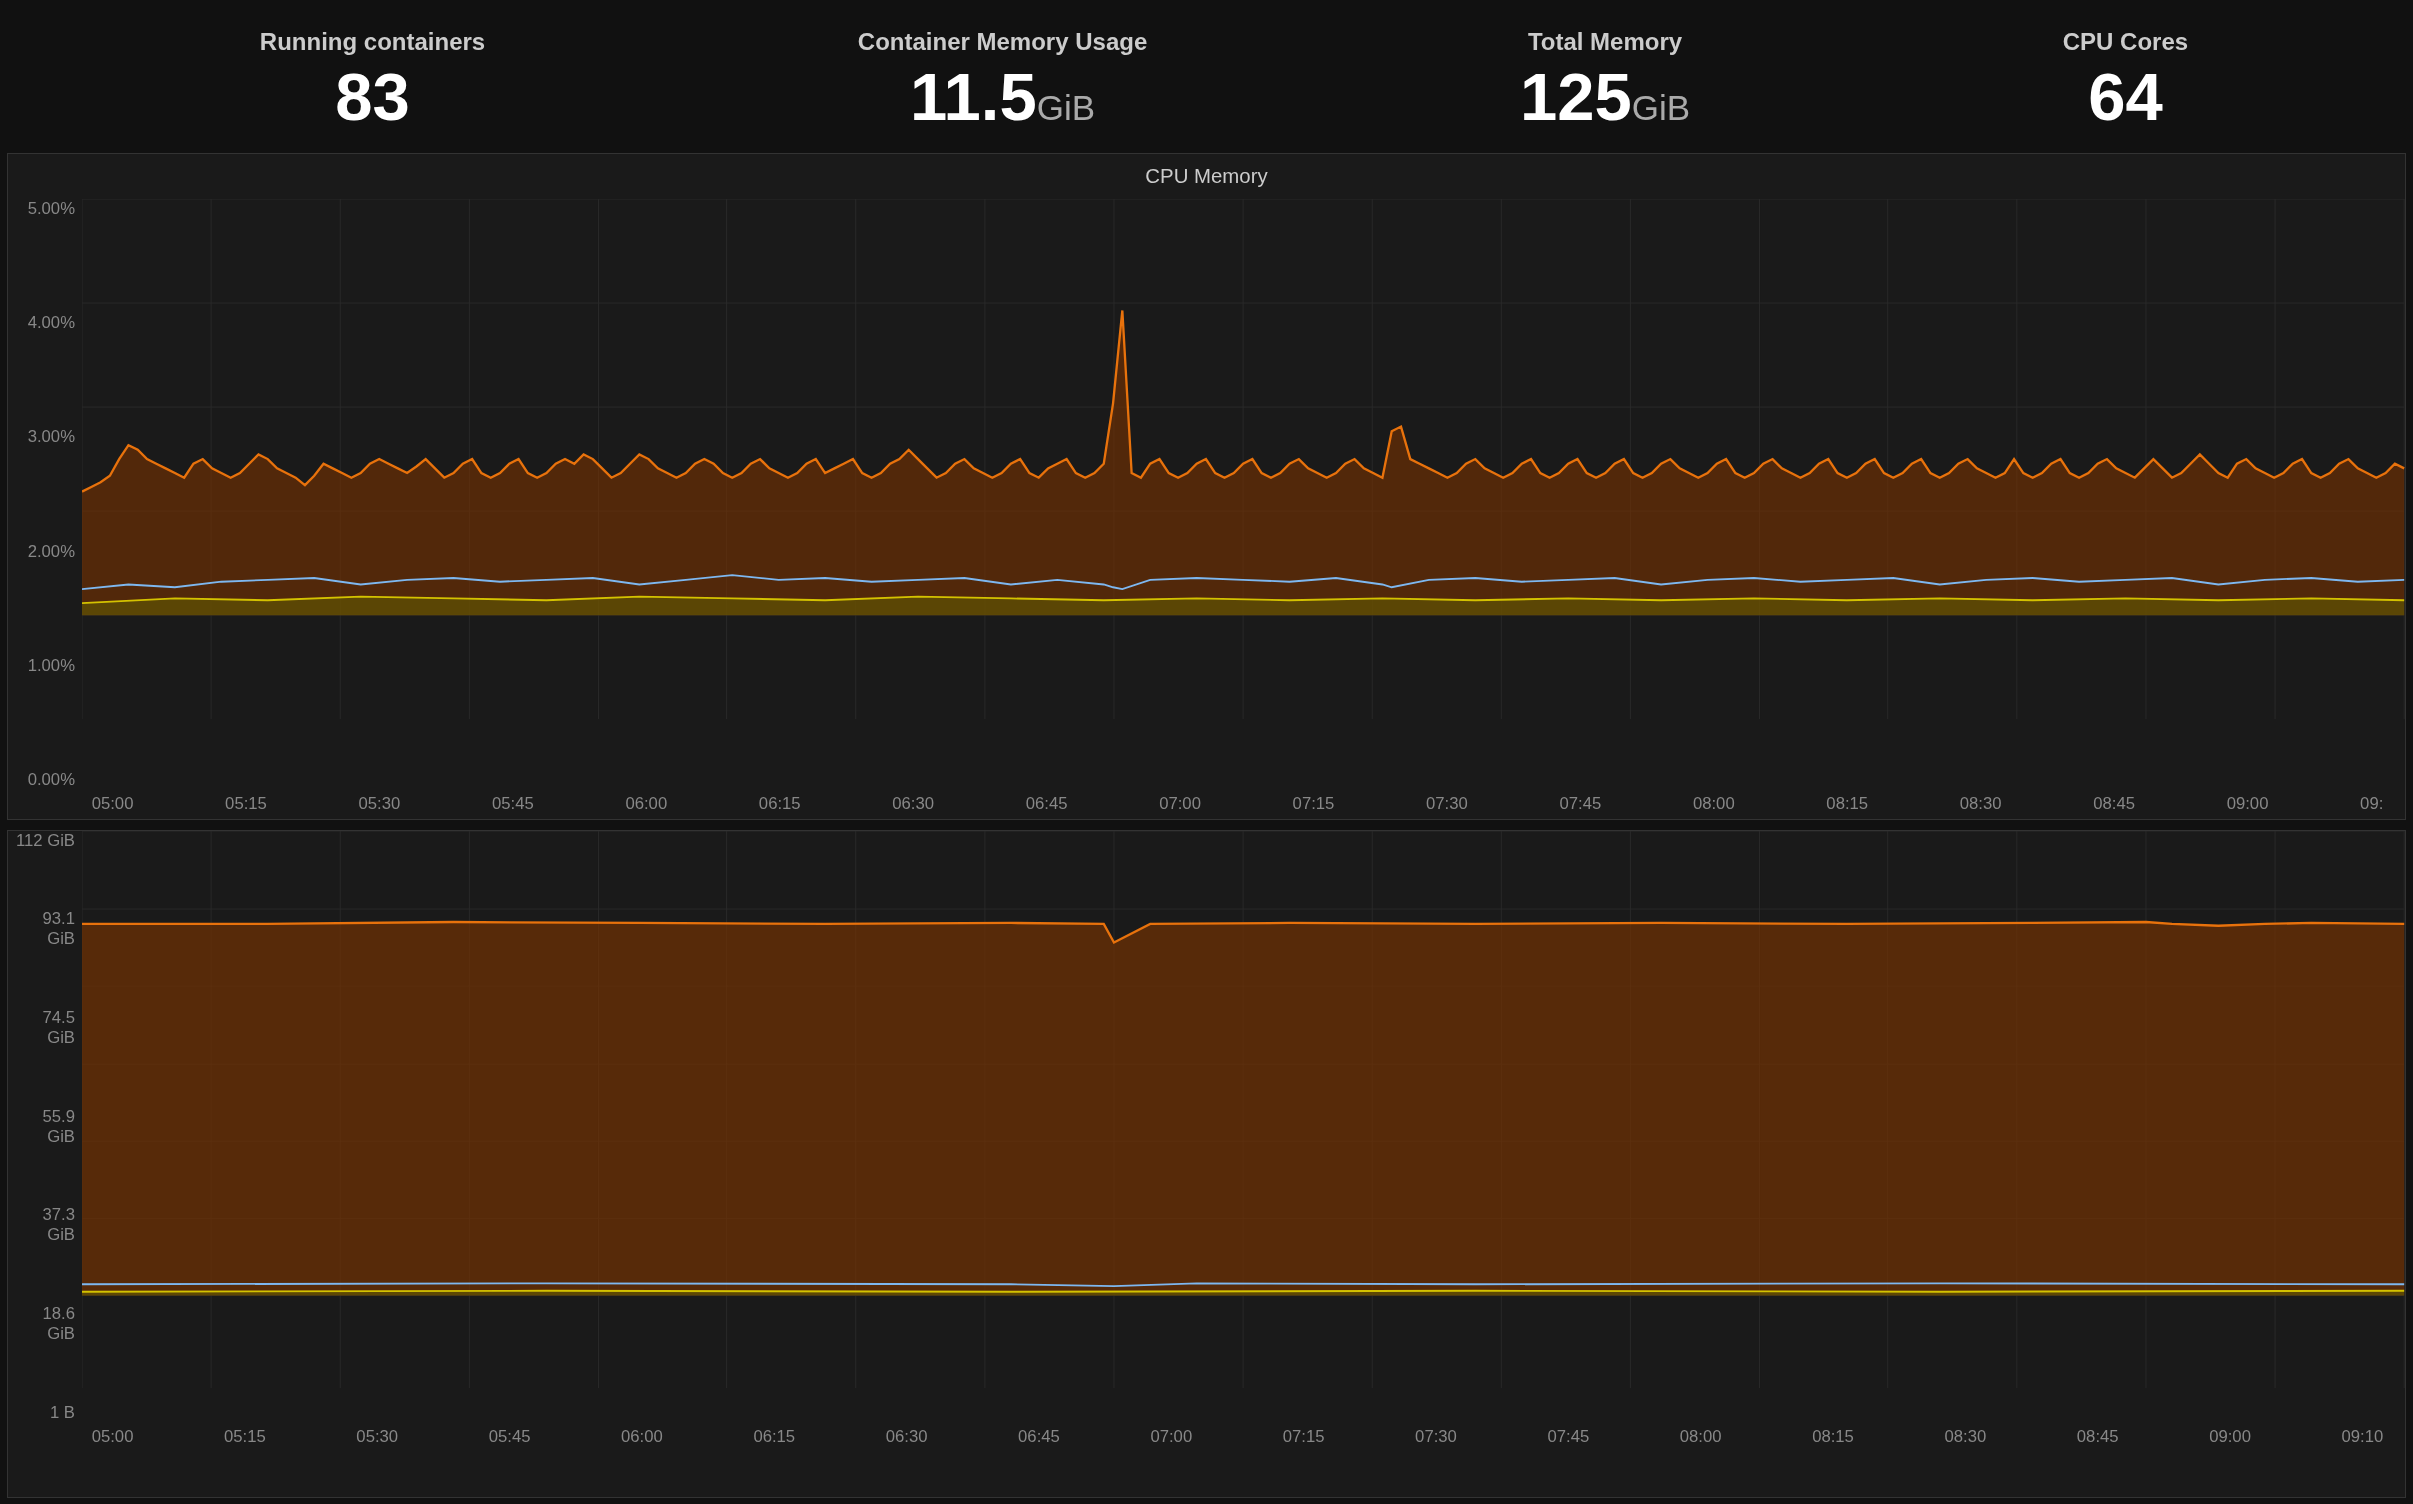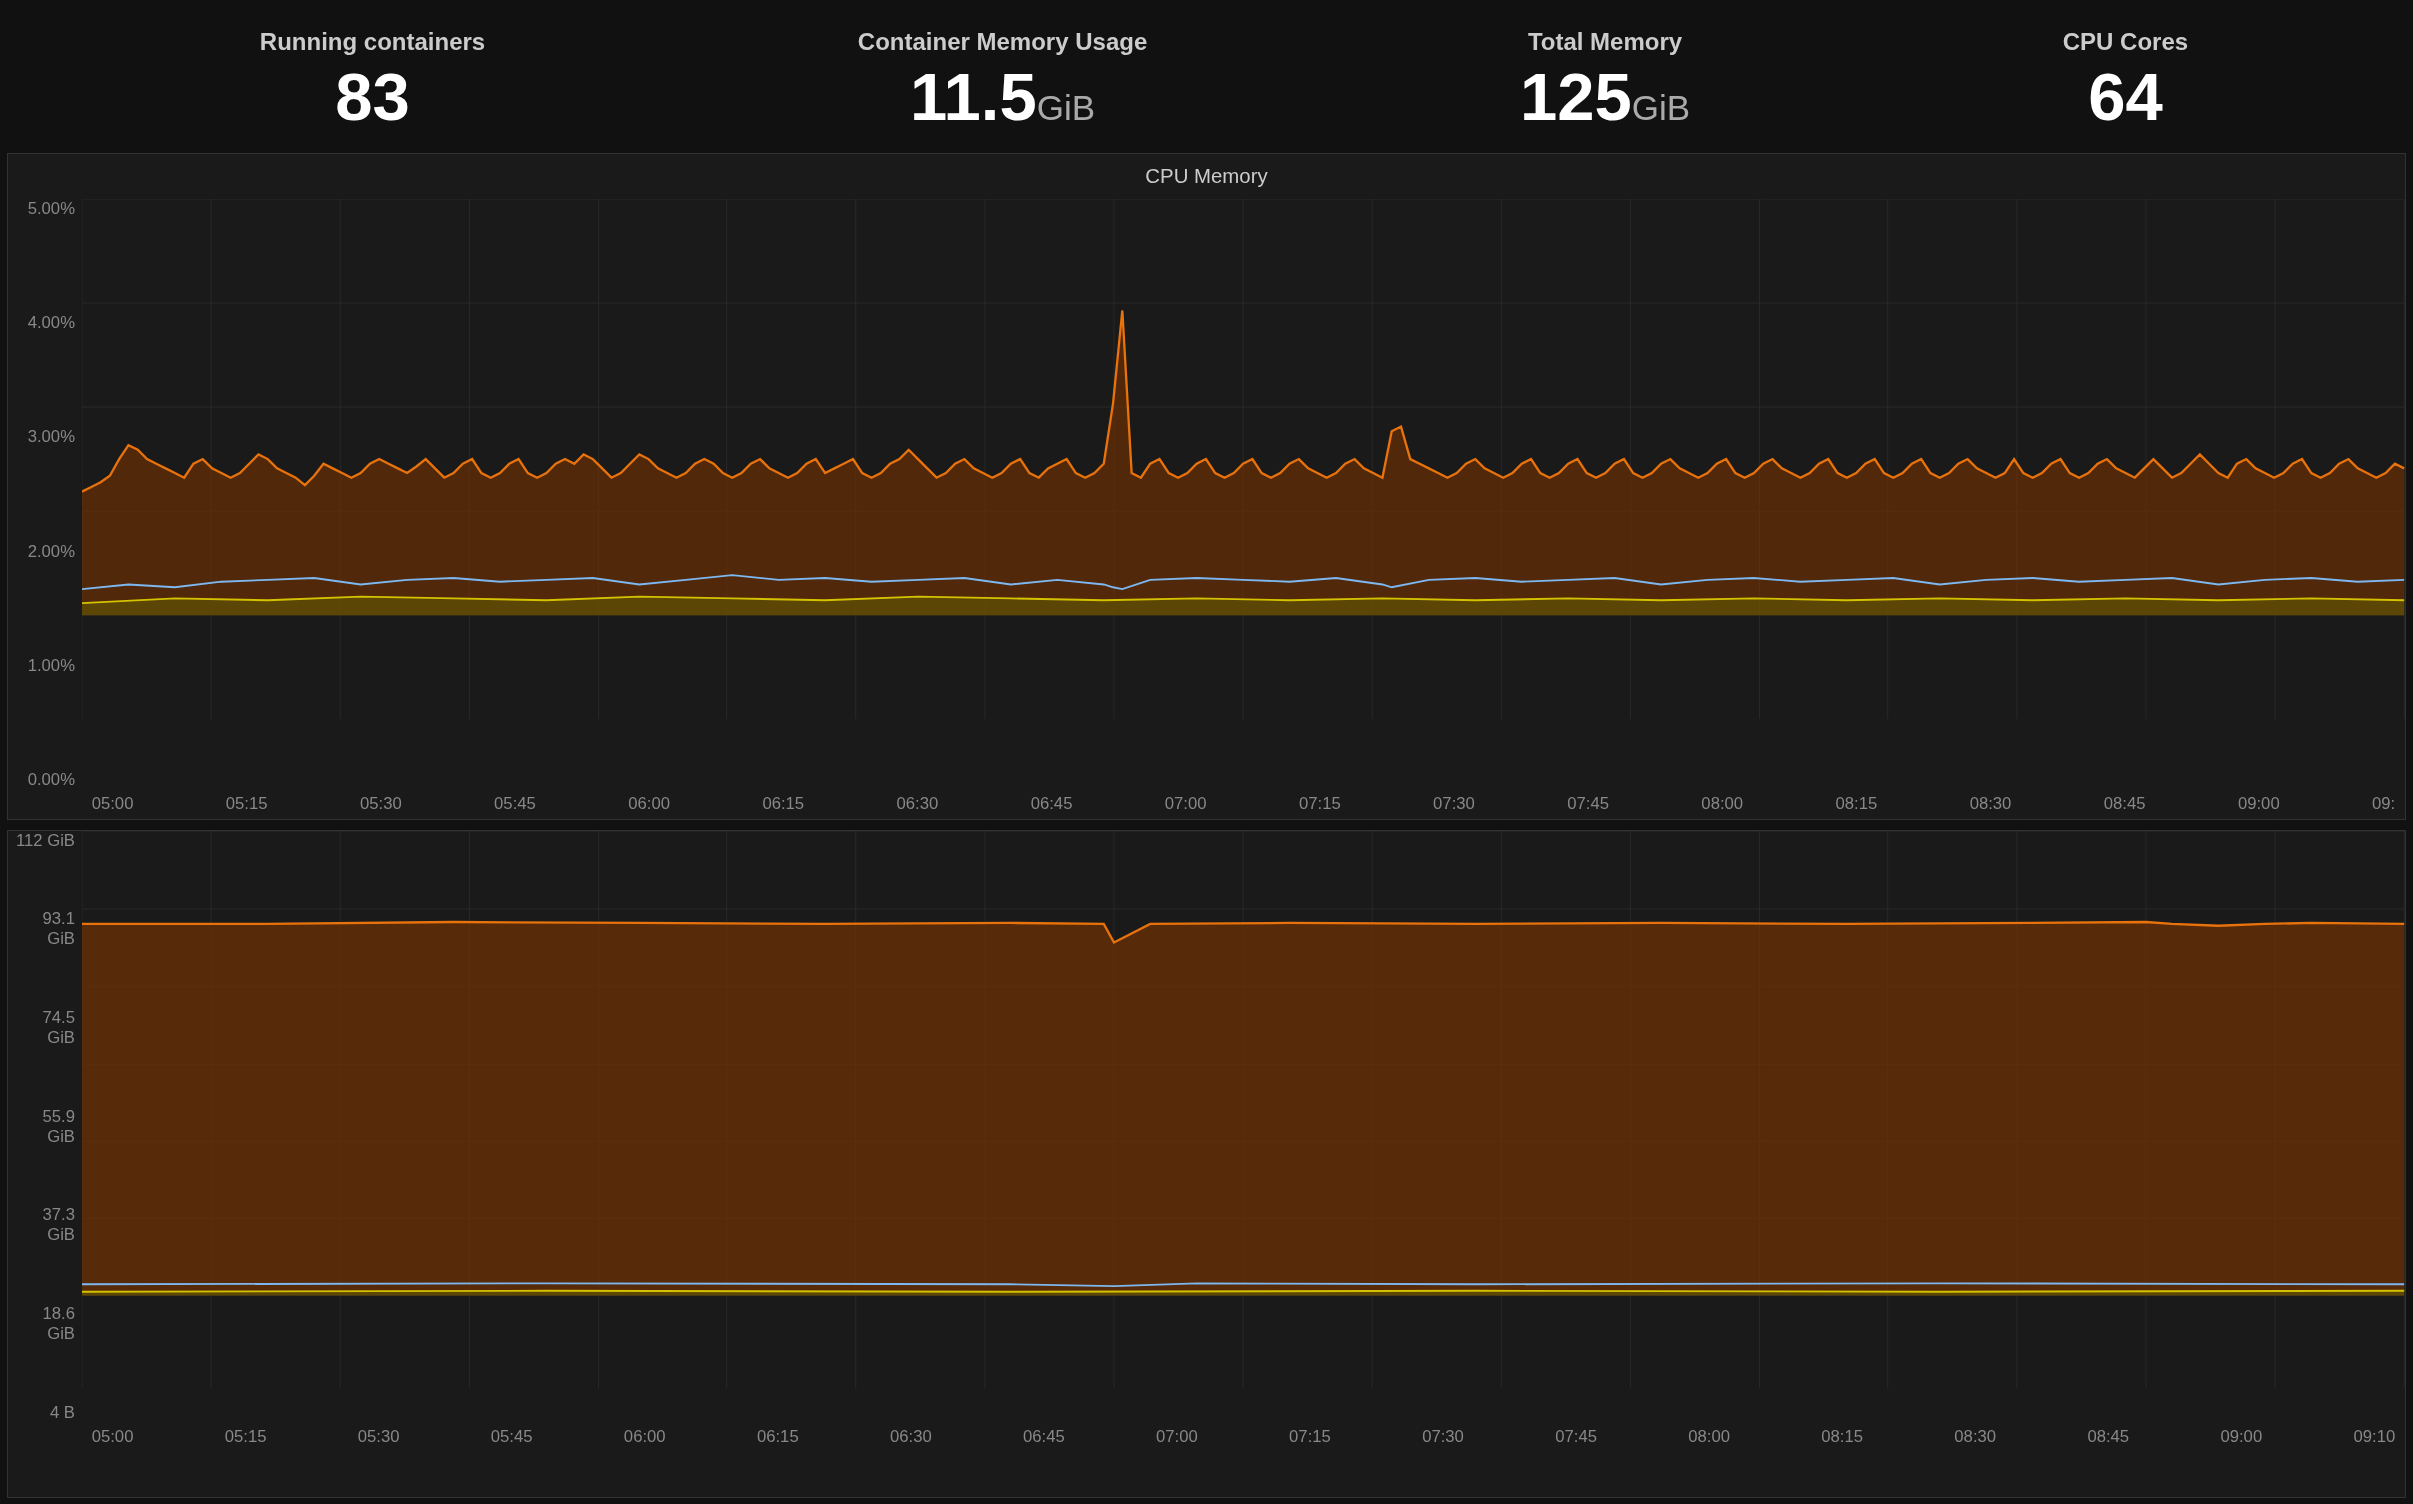--- a/index.html
+++ b/index.html
@@ -103,21 +103,21 @@
       font-size: 16.7px;
       color: #888;
       text-align: right;
     }
 
     
     .x-axis {
       position: absolute;
       bottom: 0;
       left: 74px;
-      right: 0;
+      right: 12px;
       height: 28px;
       display: flex;
       justify-content: space-between;
       align-items: center;
       padding: 0 9.3px;
     }
 
     .x-label {
       font-size: 16.7px;
       color: #888;
@@ -333,21 +333,21 @@
           <span class="x-label">09:00</span>
           <span class="x-label">09:</span>
         </div>
       </div>
     </div>
 
     <div class="chart-panel">
       <div class="chart-area">
 
         <div class="y-axis">
-          <div class="y-label">4 B</div>
+          <div class="y-label">1 B</div>
           <div class="y-label">18.6 GiB</div>
           <div class="y-label">37.3 GiB</div>
           <div class="y-label">55.9 GiB</div>
           <div class="y-label">74.5 GiB</div>
           <div class="y-label">93.1 GiB</div>
           <div class="y-label">112 GiB</div>
         </div>
 
         <svg class="chart-svg" viewBox="0 0 2500 600" preserveAspectRatio="none">
 

